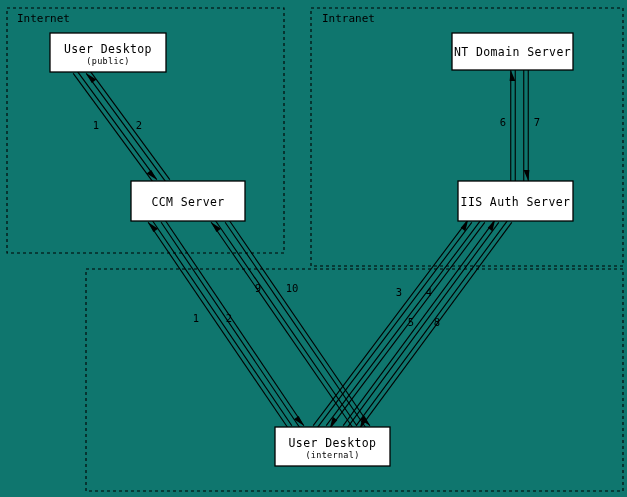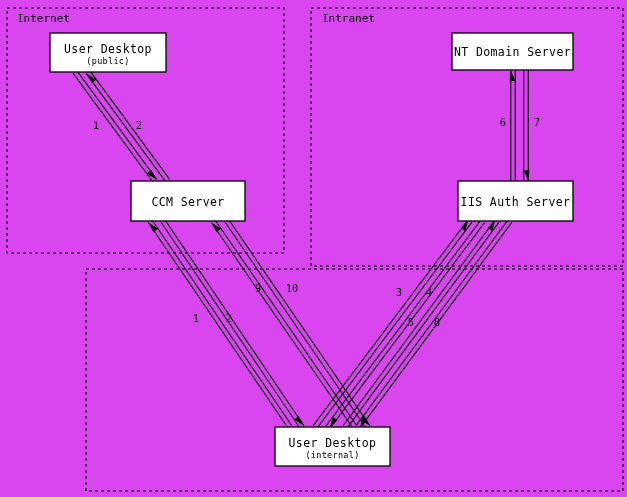--- a/index.html
+++ b/index.html
@@ -4,21 +4,21 @@
 <style>
   html, body {
     margin: 0;
     padding: 0;
     background: #ffffff;
   }
   #diagram-root {
     position: relative;
     width: 627px;
     height: 497px;
-    background: #d946ef;
+    background: #0f766e;
     font-family: "DejaVu Sans Mono", "Liberation Mono", monospace;
     overflow: hidden;
   }
   svg#diagram-canvas {
     position: absolute;
     top: 0;
     left: 0;
     width: 627px;
     height: 497px;
   }

